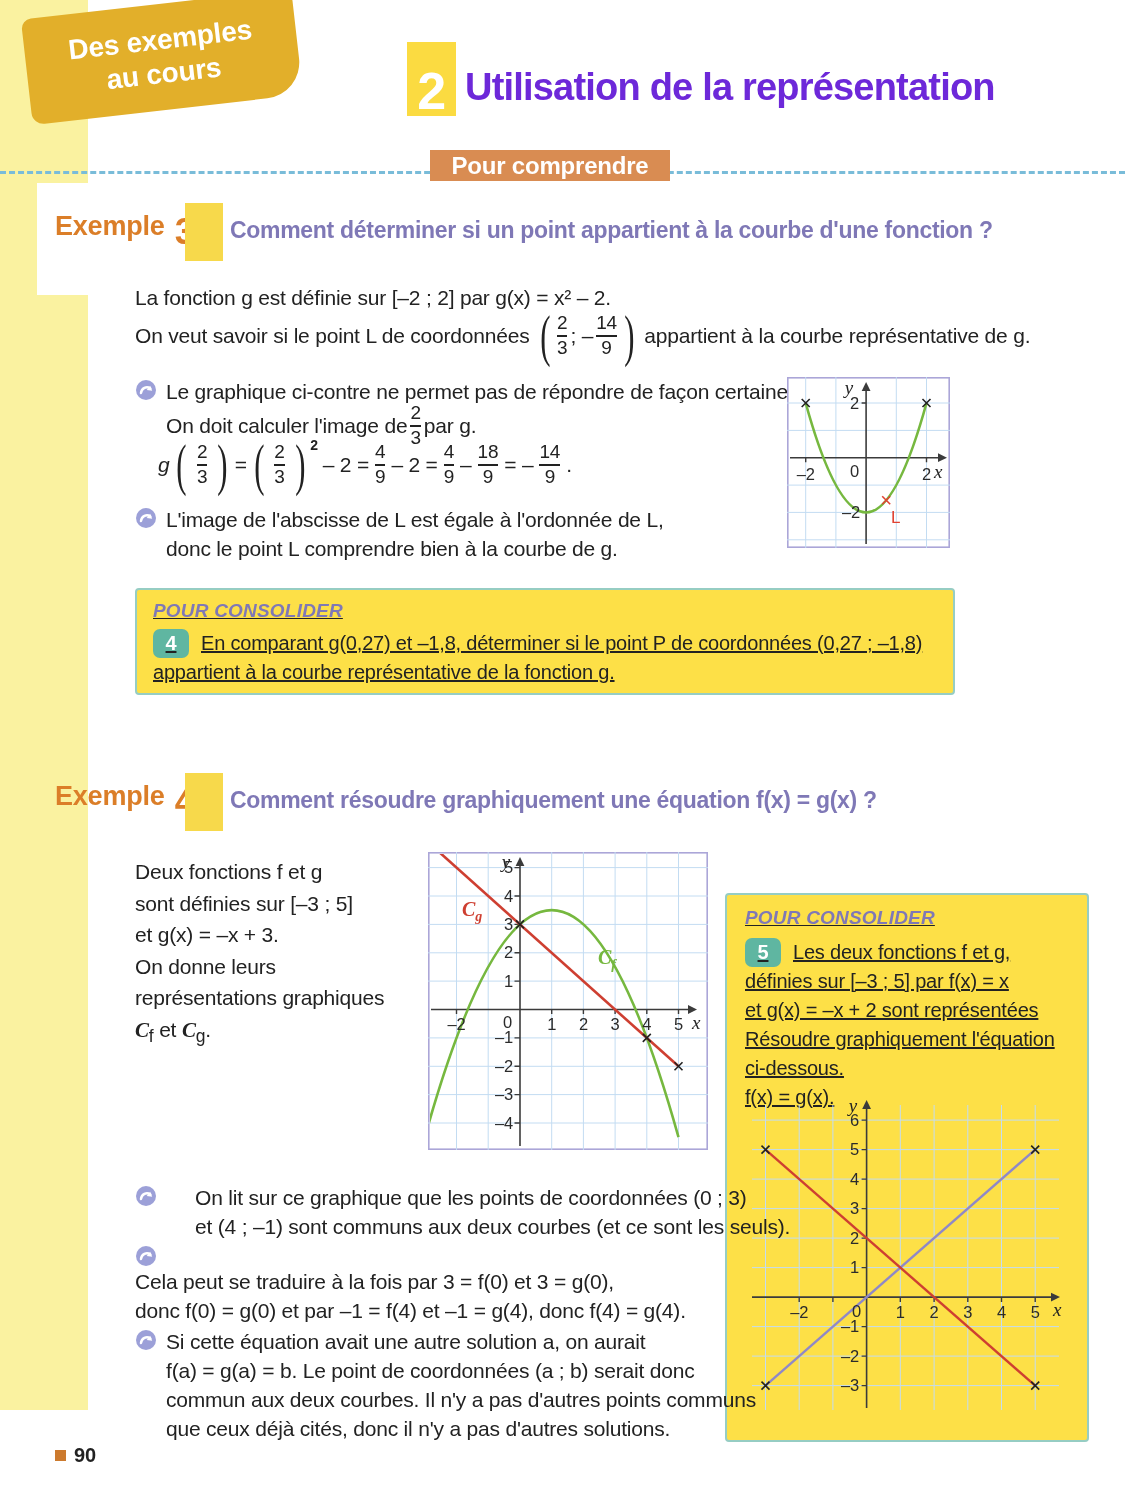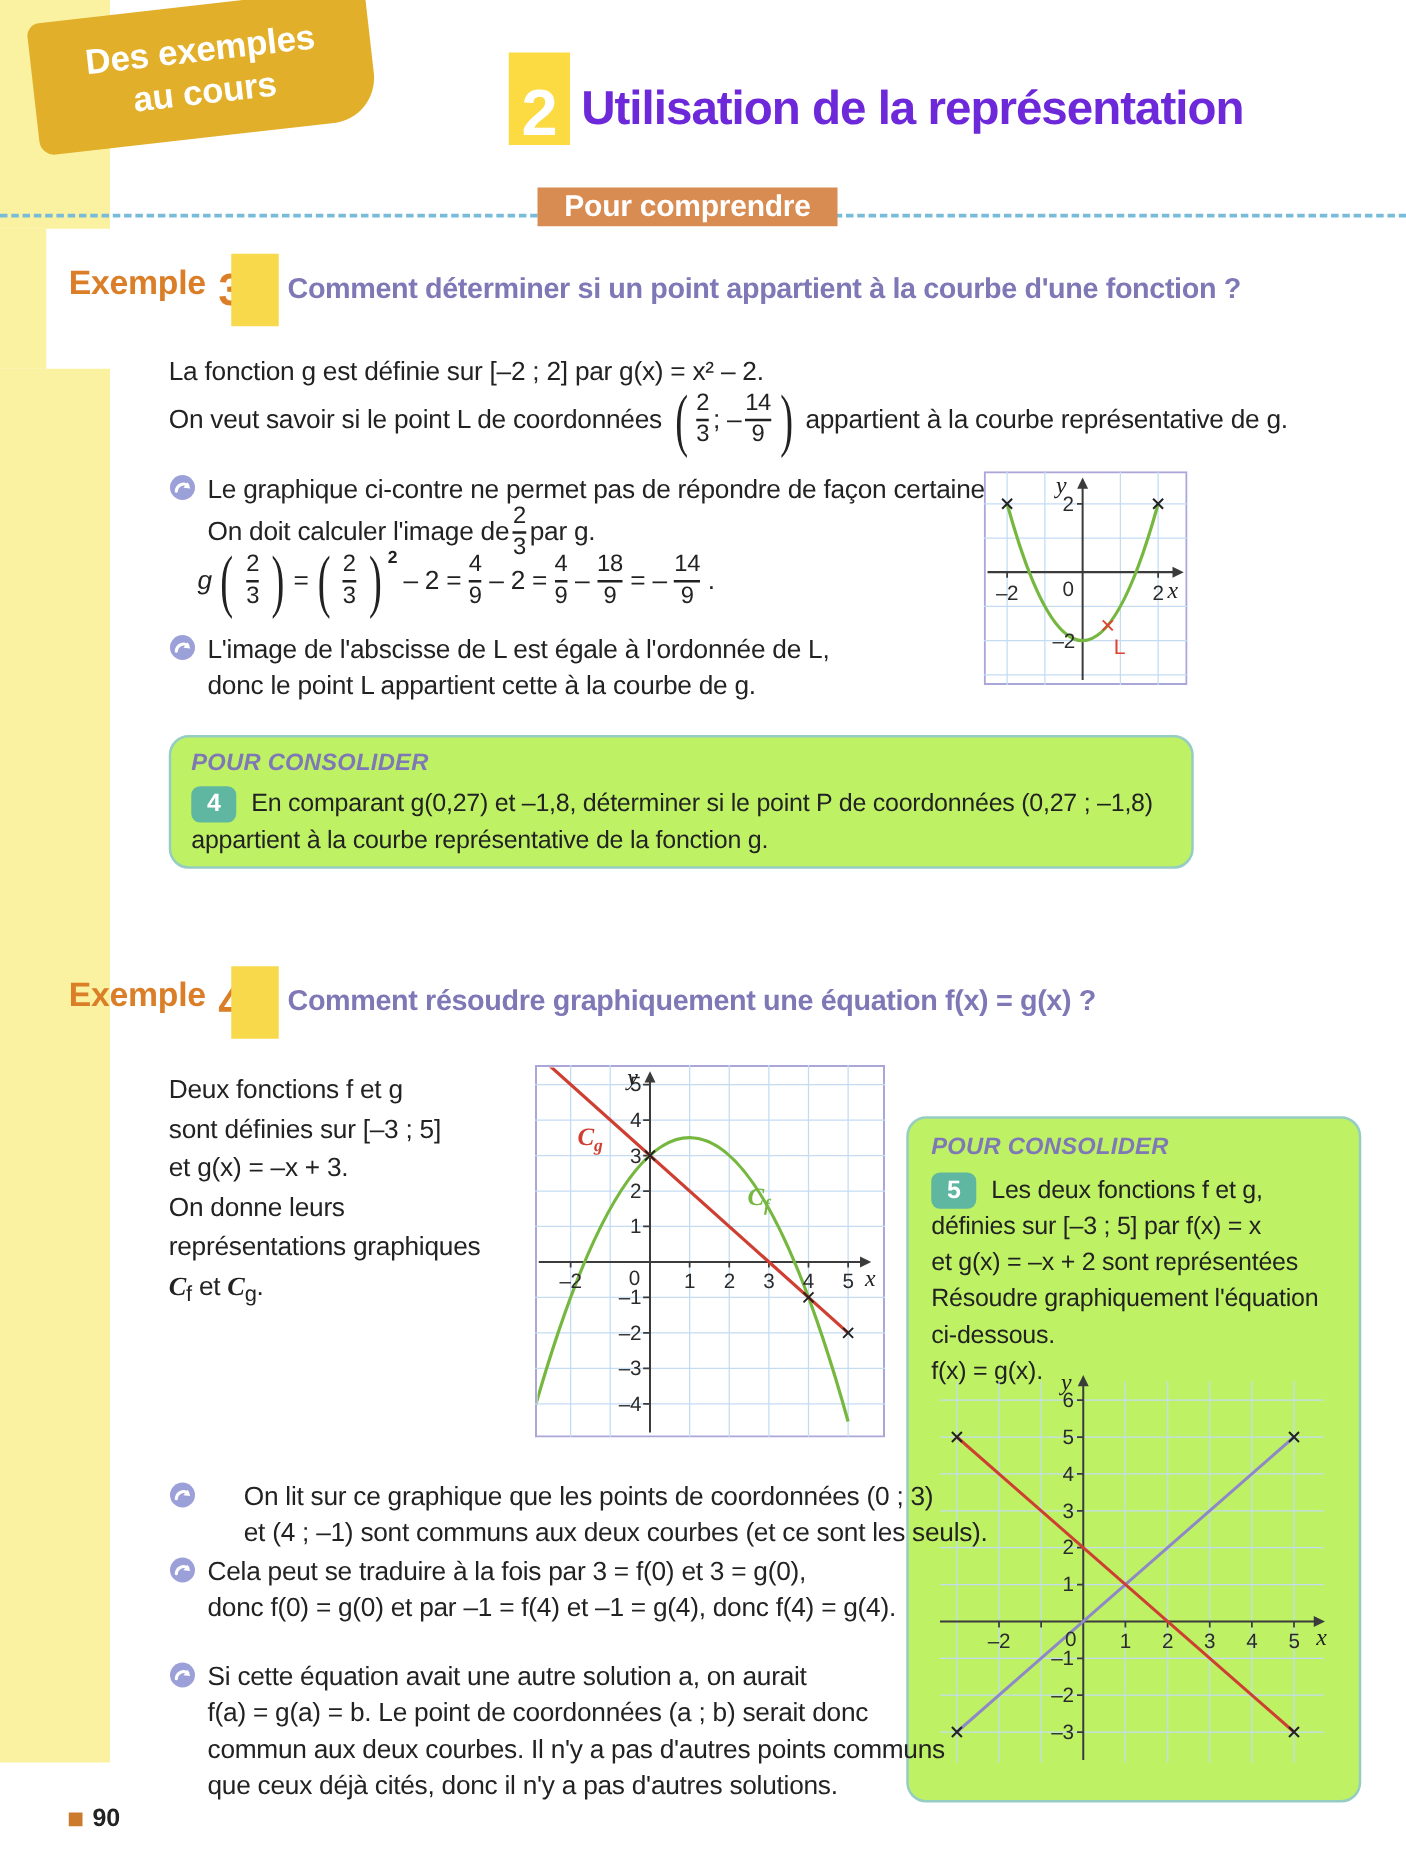--- a/index.html
+++ b/index.html
@@ -54,21 +54,21 @@
   .frac { display:inline-flex; flex-direction:column; align-items:center; vertical-align:middle;
           font-size:19px; line-height:1.1; margin:0 3px; }
   .frac .bar { height:2px; background:#222; align-self:stretch; margin:1px 0; }
   .bigp { display:inline-block; font-family:"Liberation Serif",serif; font-weight:400;
           font-size:56px; line-height:0; transform:scaleX(.55); color:#222; }
   .mathrow { display:flex; align-items:center; font-size:21px; }
   .exp { font-size:14px; position:relative; top:-20px; left:-2px; font-weight:bold; }
   .it { font-style:italic; }
 
   
-  .consolider { border:2px solid #96CDC3; border-radius:16px; background:#bef264; }
+  .consolider { border:2px solid #96CDC3; border-radius:4px; background:#fde047;text-decoration:underline; }
   .cons-label { color:#7F78B6; font-weight:bold; font-style:italic; font-size:19px; letter-spacing:0.2px; }
   .cons-badge { display:inline-flex; align-items:center; justify-content:center;
                 width:36px; height:29px; background:#5FB6A1; border-radius:7px;
                 color:#fff; font-weight:bold; font-size:20px; }
   .cons-txt { font-size:20px; line-height:29px; }
 
   svg text { font-family:"Liberation Sans","DejaVu Sans",sans-serif; }
   .axletter { font-family:"Liberation Serif",serif; font-style:italic; font-size:19px; fill:#222; }
   .tick { font-size:16.5px; fill:#2b2b2b; }
   .curvelbl { font-family:"Liberation Serif",serif; font-style:italic; font-weight:bold; font-size:20px; }
@@ -189,21 +189,21 @@
 </div>
 
 <div class="abs bullet-row" style="left:135px; top:505px;">
   <svg class="bicon" viewBox="0 0 22 22">
     <circle cx="11" cy="11" r="10" fill="#9CA0D8"></circle>
     <path d="M6 14 C6.4 9.2 11.6 6.6 15.3 9.4" fill="none" stroke="#fff" stroke-width="2.5" stroke-linecap="round"></path>
     <path d="M17.2 11.8 L11.7 11.1 L15.2 6.7 Z" fill="#fff"></path>
   </svg>
   <span class="body-txt">
     <span>L'image de l'abscisse de L est égale à l'ordonnée de L,</span><br>
-    <span>donc le point L appartient cette à la courbe de g.</span>
+    <span>donc le point L comprendre bien à la courbe de g.</span>
   </span>
 </div>
 
 <svg class="abs" style="left:787px; top:377px;" width="163" height="171" viewBox="0 0 163 171">
   <rect x="0.8" y="0.8" width="161.4" height="169.4" fill="#fff" stroke="#ABA6D8" stroke-width="1.6"></rect>
   <path d="M18.7 0V171M48.9 0V171M109.3 0V171M139.5 0V171M0 26H163M0 53.4H163M0 108.1H163M0 135.4H163M0 162.8H163" stroke="#C3DCF2" stroke-width="1"></path>
   <line x1="3" y1="80.7" x2="152" y2="80.7" stroke="#3b3b3b" stroke-width="1.6"></line>
   <polygon points="151,76.3 160,80.7 151,85.1" fill="#3b3b3b"></polygon>
   <line x1="79.1" y1="167" x2="79.1" y2="13" stroke="#3b3b3b" stroke-width="1.6"></line>
   <polygon points="74.7,14 79.1,5 83.5,14" fill="#3b3b3b"></polygon>
@@ -361,21 +361,21 @@
     <circle cx="11" cy="11" r="10" fill="#9CA0D8"></circle>
     <path d="M6 14 C6.4 9.2 11.6 6.6 15.3 9.4" fill="none" stroke="#fff" stroke-width="2.5" stroke-linecap="round"></path>
     <path d="M17.2 11.8 L11.7 11.1 L15.2 6.7 Z" fill="#fff"></path>
   </svg>
   <span class="body-txt">
     <span>On lit sur ce graphique que les points de coordonnées (0 ; 3)</span><br>
     <span>et (4 ; –1) sont communs aux deux courbes (et ce sont les seuls).</span>
   </span>
 </div>
 
-<div class="abs bullet-row" style="left:135px; top:1243px;">
+<div class="abs bullet-row" style="left:135px; top:1243px;flex-direction:column;">
   <svg class="bicon" viewBox="0 0 22 22">
     <circle cx="11" cy="11" r="10" fill="#9CA0D8"></circle>
     <path d="M6 14 C6.4 9.2 11.6 6.6 15.3 9.4" fill="none" stroke="#fff" stroke-width="2.5" stroke-linecap="round"></path>
     <path d="M17.2 11.8 L11.7 11.1 L15.2 6.7 Z" fill="#fff"></path>
   </svg>
   <span class="body-txt">
     <span>Cela peut se traduire à la fois par 3 = f(0) et 3 = g(0),</span><br>
     <span>donc f(0) = g(0) et par –1 = f(4) et –1 = g(4), donc f(4) = g(4).</span><br>
   </span>
 </div>

